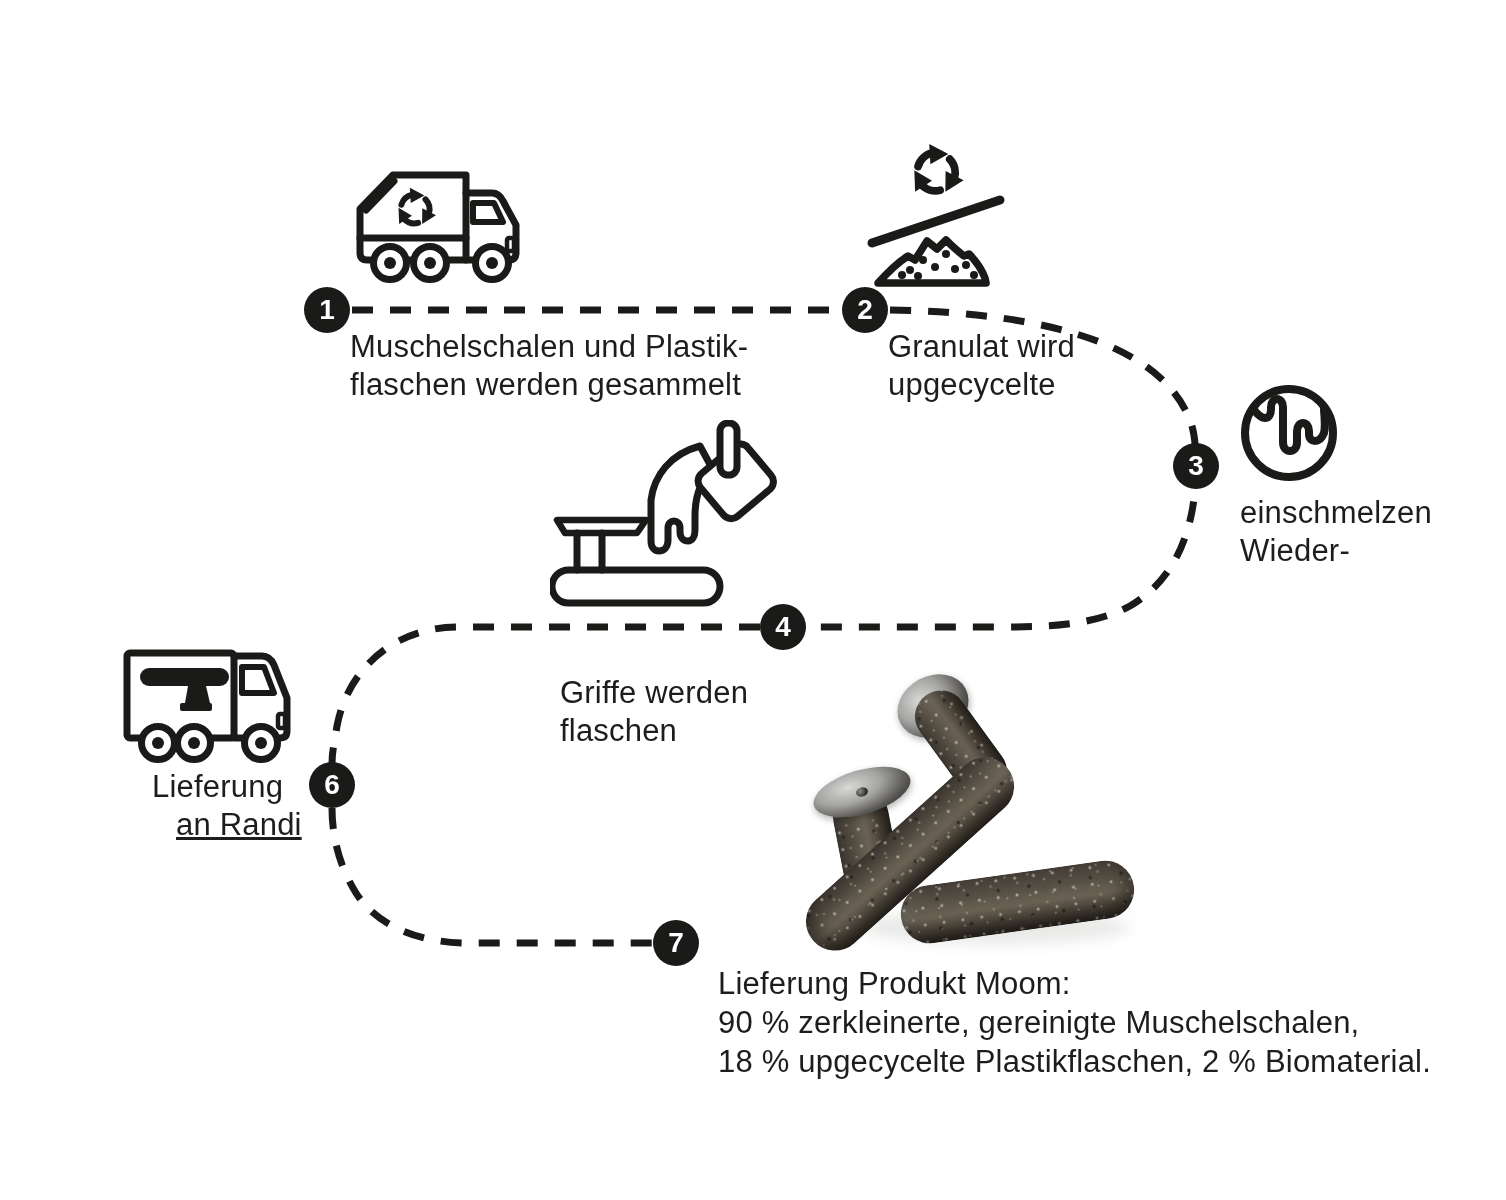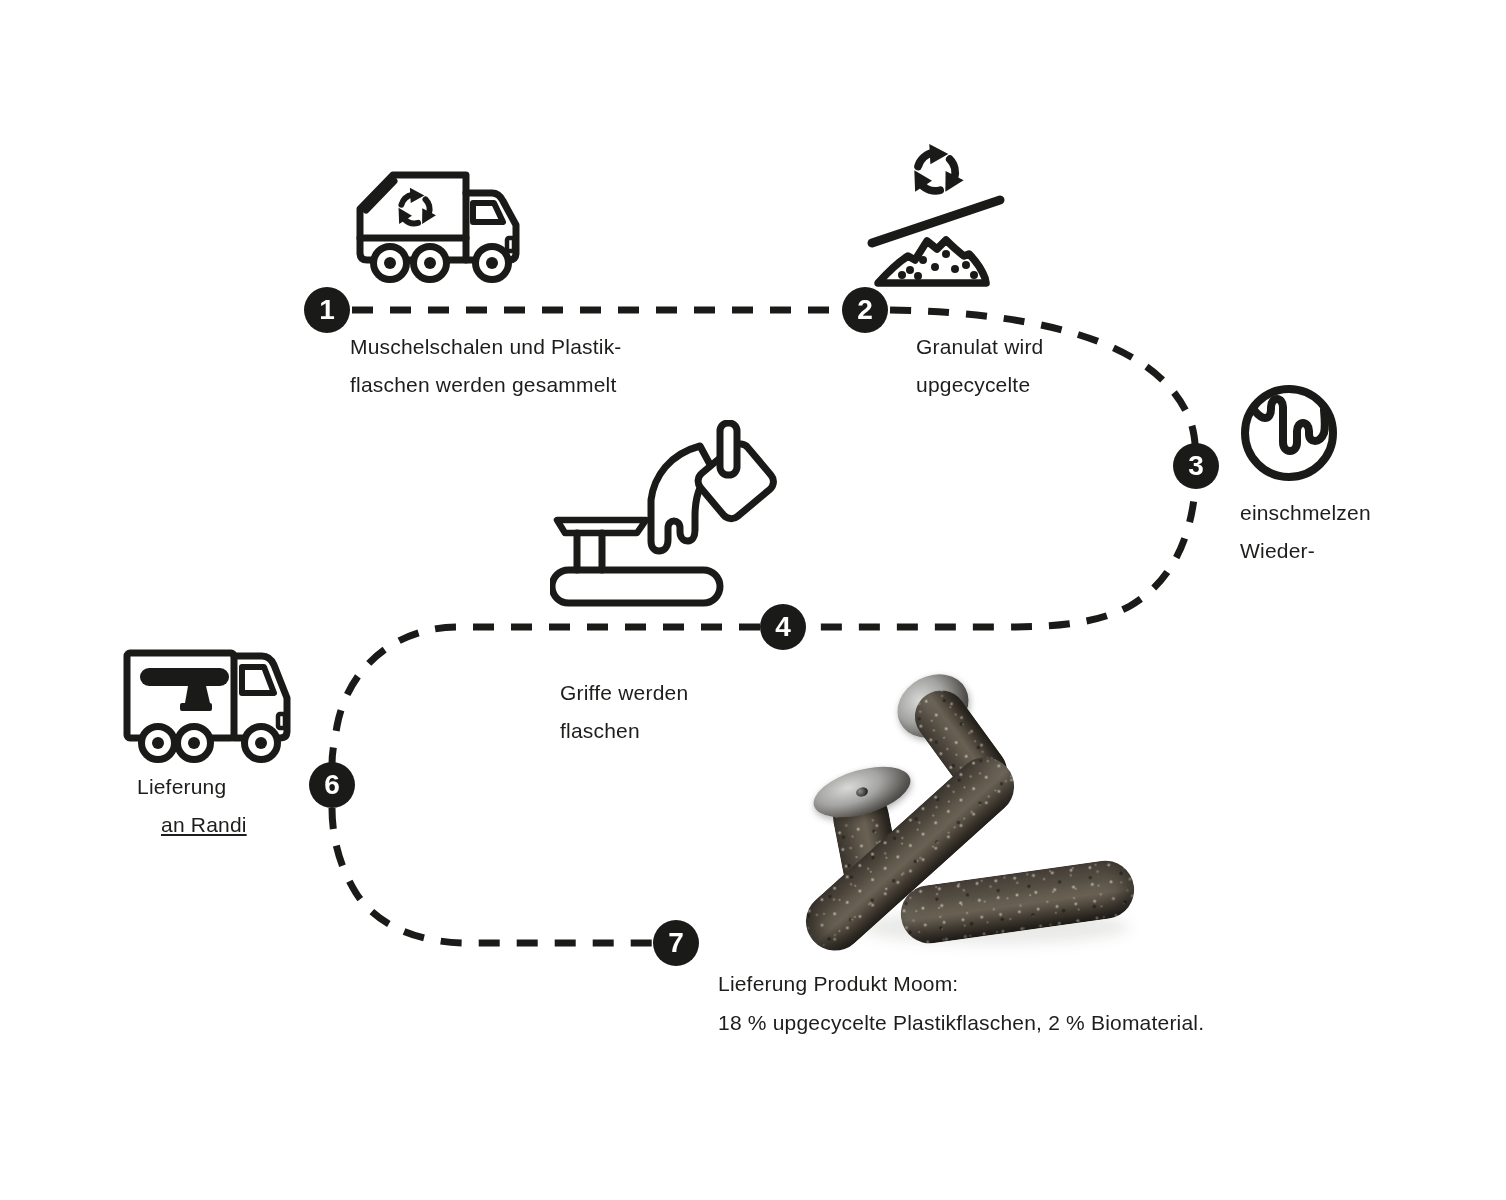--- a/index.html
+++ b/index.html
@@ -9,21 +9,21 @@
     font-family:"Liberation Sans","DejaVu Sans",sans-serif;
   }
   #connectors { position:absolute; left:0; top:0; z-index:1; }
   svg.icon { position:absolute; z-index:3; }
   .badge {
     position:absolute; width:46px; height:46px; border-radius:50%;
     background:#1a1a18; color:#ffffff; z-index:6;
     display:flex; align-items:center; justify-content:center;
     font-size:28px; font-weight:700; transform:translate(-50%,-50%);
   }
-  .label { position:absolute; z-index:5; font-size:21px; line-height:38px; letter-spacing:.2px; }
+  .label { position:absolute; z-index:5; font-size:31px; line-height:38px; letter-spacing:.2px; }
   .label span { display:block; white-space:nowrap; }
   .label .indent2 { padding-left:24px;text-decoration:underline; }
 
   
   #product-photo { position:absolute; left:800px; top:648px; width:400px; height:310px; z-index:2; }
   #product-photo > div { position:absolute; }
   .grip {
     border-radius:999px; background-color:#4a433a;
     background-image:
       radial-gradient(circle at 4px 5px,  rgba(236,230,214,0.55) 1.1px, transparent 1.9px),
@@ -182,32 +182,33 @@
 <div class="badge" style="left:865px;  top:310px">2</div>
 <div class="badge" style="left:1196px; top:466px">3</div>
 <div class="badge" style="left:783px;  top:627px">4</div>
 <div class="badge" style="left:332px;  top:785px">6</div>
 <div class="badge" style="left:676px;  top:943px">7</div>
 
 <div class="label" style="left:350px; top:328px">
   <span>Muschelschalen und Plastik-</span>
   <span>flaschen werden gesammelt</span>
 </div>
-<div class="label" style="left:916px; top:328px">
+<div class="label" style="left:888px; top:328px">
   <span>Granulat wird</span>
   <span>upgecycelte</span>
 </div>
 <div class="label" style="left:1240px; top:494px">
   <span>einschmelzen</span>
   <span>Wieder-</span>
 </div>
 <div class="label" style="left:560px; top:674px">
   <span>Griffe werden</span>
   <span>flaschen</span>
 </div>
-<div class="label" style="left:137px; top:768px">
+<div class="label" style="left:152px; top:768px">
   <span>Lieferung</span>
   <span class="indent2">an Randi</span>
 </div>
 <div class="label" style="left:718px; top:964px; line-height:39px">
   <span>Lieferung Produkt Moom:</span>
+  <span>90 % zerkleinerte, gereinigte Muschelschalen,</span>
   <span>18 % upgecycelte Plastikflaschen, 2 % Biomaterial.</span>
 </div>
 
 </body></html>

